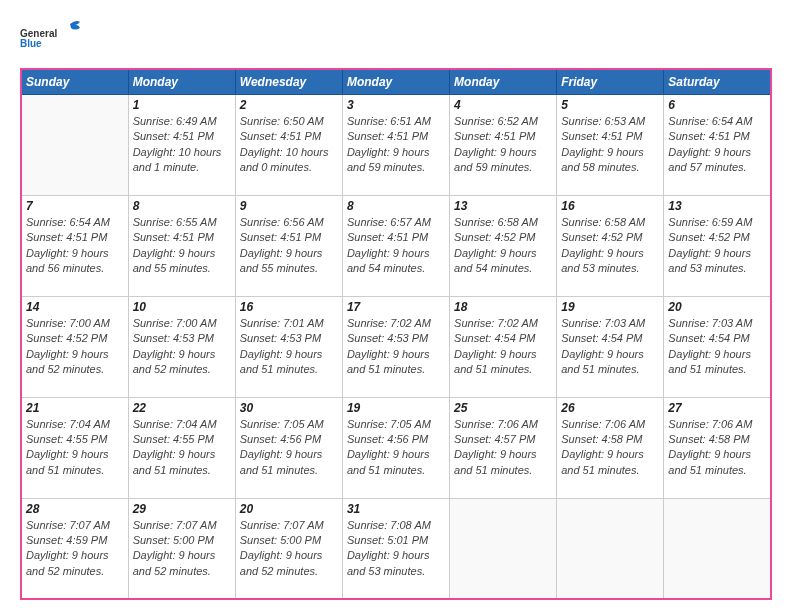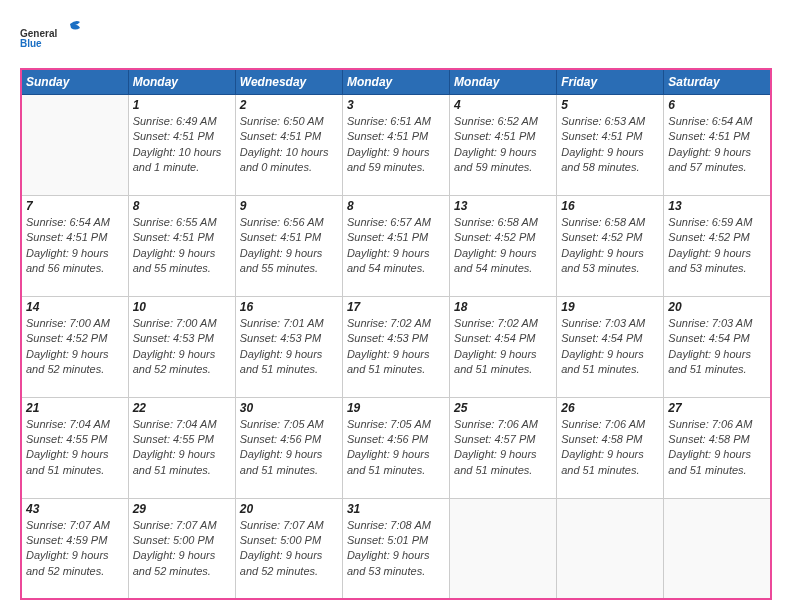--- a/index.html
+++ b/index.html
@@ -228,21 +228,21 @@
             <span class="day-num">26</span>
             <div class="day-info">Sunrise: 7:06 AM<br>Sunset: 4:58 PM<br>Daylight: 9 hours<br>and 51 minutes.</div>
           </td>
           <td>
             <span class="day-num">27</span>
             <div class="day-info">Sunrise: 7:06 AM<br>Sunset: 4:58 PM<br>Daylight: 9 hours<br>and 51 minutes.</div>
           </td>
         </tr>
         <tr>
           <td>
-            <span class="day-num">43</span>
+            <span class="day-num">28</span>
             <div class="day-info">Sunrise: 7:07 AM<br>Sunset: 4:59 PM<br>Daylight: 9 hours<br>and 52 minutes.</div>
           </td>
           <td>
             <span class="day-num">29</span>
             <div class="day-info">Sunrise: 7:07 AM<br>Sunset: 5:00 PM<br>Daylight: 9 hours<br>and 52 minutes.</div>
           </td>
           <td>
             <span class="day-num">20</span>
             <div class="day-info">Sunrise: 7:07 AM<br>Sunset: 5:00 PM<br>Daylight: 9 hours<br>and 52 minutes.</div>
           </td>

